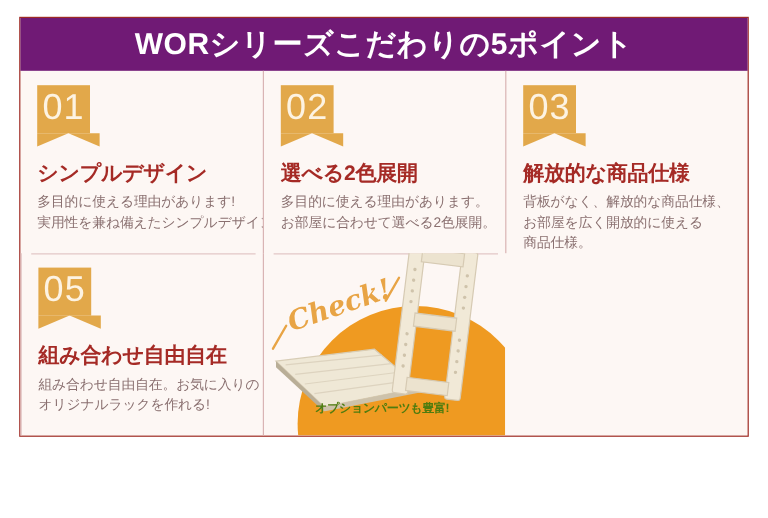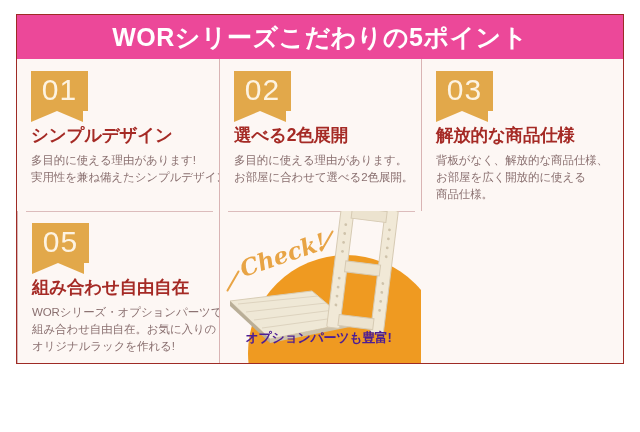--- a/index.html
+++ b/index.html
@@ -6,51 +6,51 @@
   body{
     width:640px;height:432px;background:#ffffff;
     font-family:"Liberation Sans","DejaVu Sans",sans-serif;
     overflow:hidden;position:relative;
   }
   #card{
     position:absolute;left:16px;top:14px;width:608px;height:350px;
     background:#fdf7f4;border:1px solid #9e2b25;box-sizing:border-box;
   }
   #header{
-    height:44px;background:#ec4899;display:flex;align-items:center;justify-content:center;
+    height:44px;background:#701a75;display:flex;align-items:center;justify-content:center;
   }
   #header-title{
     color:#ffffff;font-size:25px;font-weight:bold;letter-spacing:.5px;
     white-space:nowrap;line-height:1;
   }
   #grid{
     position:absolute;left:0;top:44px;right:0;bottom:0;
     display:grid;grid-template-columns:1fr 1fr 1fr;grid-template-rows:1fr 1fr;
   }
   .cell{position:relative;box-sizing:border-box;padding:12px 10px 4px 14px;overflow:hidden;}
   .cell.col2,.cell.col3{border-left:1px solid #d9b4b4;}
   .cell.row2{margin-top:0;}
   .cell.row2::before{
     content:"";position:absolute;left:8px;right:6px;top:0;height:1px;background:#dcbcbc;
   }
   .badge{
-    position:relative;width:57px;height:40px;background:#e2a84a;
+    position:relative;width:44px;height:40px;background:#e2a84a;
     display:flex;align-items:flex-start;justify-content:center;
   }
   .badge::after{
     content:"";position:absolute;left:0;bottom:-11px;width:0;height:0;
     border-left:26px solid #e2a84a;border-right:26px solid #e2a84a;
     border-bottom:11px solid transparent;
   }
   .badge-num{
     position:relative;z-index:2;color:#fdf3e2;font-size:30px;font-weight:normal;
     line-height:38px;letter-spacing:1px;
   }
   .p-title{
-    margin-top:15px;color:#a52a25;font-size:17.5px;font-weight:bold;
+    margin-top:24px;color:#a52a25;font-size:17.5px;font-weight:bold;
     line-height:1.1;white-space:nowrap;letter-spacing:-0.2px;
   }
   .p-title.small{font-size:16px;}
   .p-body{
     margin-top:7px;color:#8a7070;font-size:11.5px;line-height:1.45;letter-spacing:-0.1px;
   }
   .p-body div{white-space:nowrap;}
 
   
   .promo{padding:0;position:relative;}
@@ -62,21 +62,21 @@
   #check-label{
     position:absolute;left:18px;top:30px;transform:rotate(-19deg);
     color:#e8a445;font-size:23px;font-style:italic;font-weight:bold;
     font-family:"DejaVu Serif",serif;letter-spacing:0px;
   }
   .slash{position:absolute;background:#e8a445;width:2px;border-radius:1px;}
   #slash-left{left:12px;top:58px;height:24px;transform:rotate(30deg);}
   #slash-right{left:106px;top:18px;height:24px;transform:rotate(30deg);}
   #promo-text{
     position:absolute;left:0;right:4px;bottom:16px;text-align:center;
-    color:#4c1d95;font-size:13px;font-weight:bold;letter-spacing:-0.3px;
+    color:#4d7c0f;font-size:10px;font-weight:bold;letter-spacing:-0.3px;
     white-space:nowrap;z-index:5;
   }
   
   #ladder{
     position:absolute;left:112px;top:-6px;width:62px;height:128px;
     transform:rotate(7deg);z-index:4;
   }
   
   #board{position:absolute;left:6px;top:76px;width:128px;height:56px;z-index:4;}
 </style>
@@ -125,21 +125,20 @@
       </div>
     </div>
 
 
     <div class="cell col2 row2">
       <div class="badge">
         <span class="badge-num">05</span>
       </div>
       <div class="p-title">組み合わせ自由自在</div>
       <div class="p-body">
-        <div>WORシリーズ・オプションパーツで</div>
         <div>組み合わせ自由自在。お気に入りの</div>
         <div>オリジナルラックを作れる!</div>
       </div>
     </div>
 
     <div class="cell col3 row2 promo">
       <div id="promo-clip">
         <div id="promo-circle"></div>
 
         <div class="slash" id="slash-left"></div>

